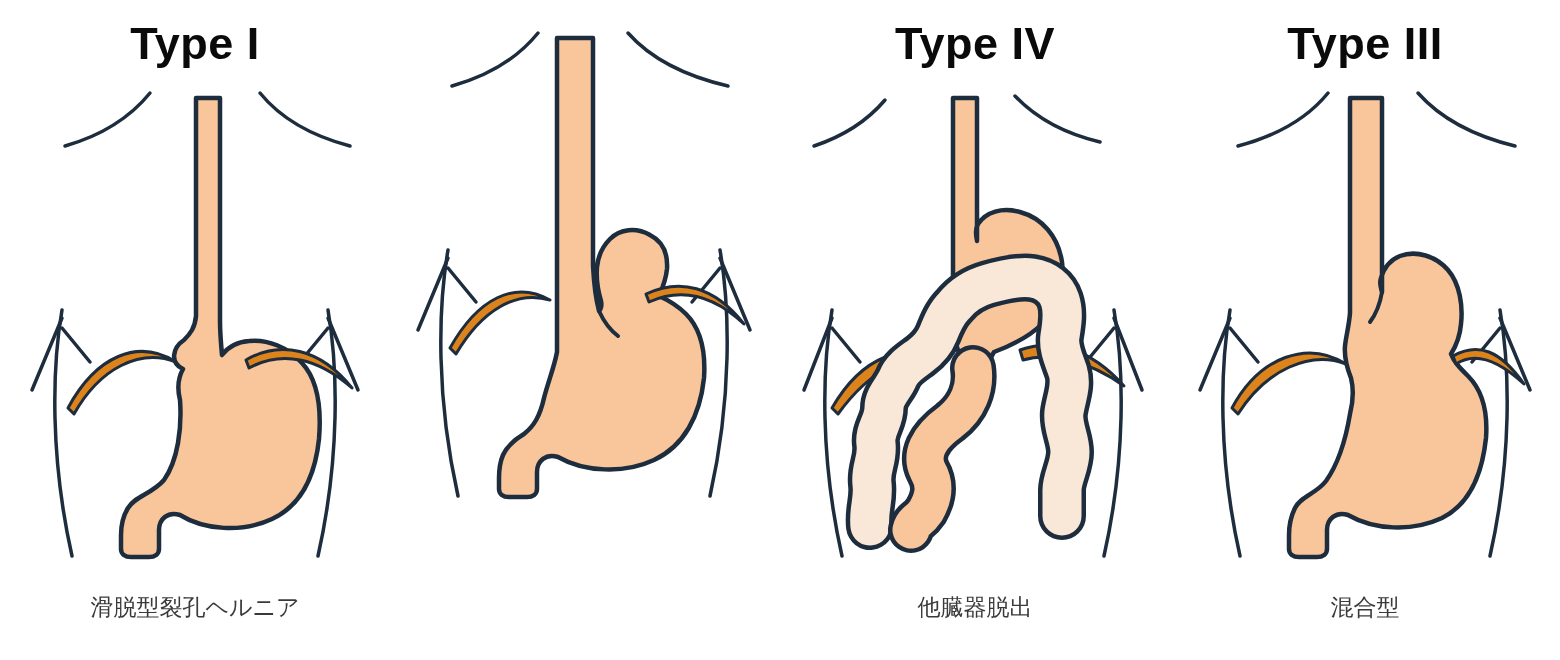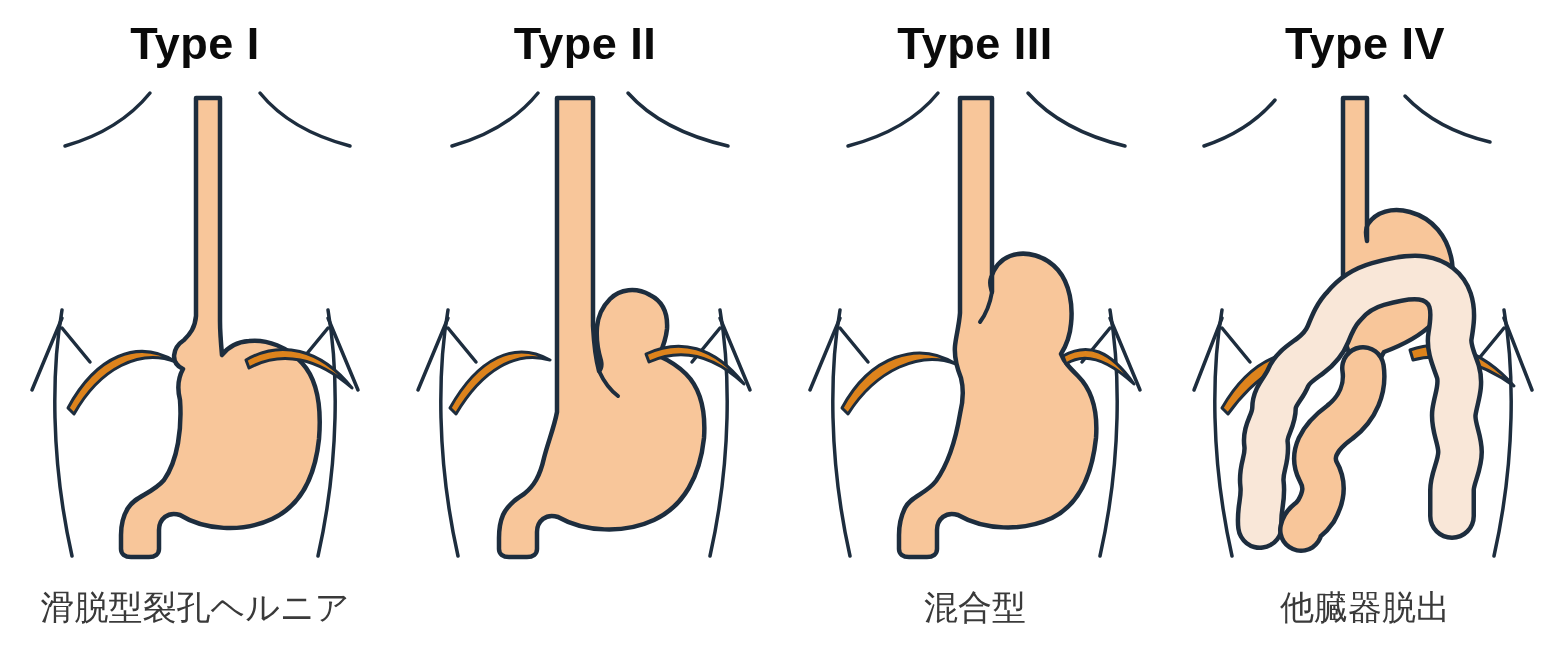--- a/index.html
+++ b/index.html
@@ -12,21 +12,21 @@
     font-family:"Liberation Sans","DejaVu Sans",sans-serif;overflow:hidden;
   }
   .figure{display:flex;width:1560px;height:660px;}
   .panel{width:390px;box-sizing:border-box;padding-top:18px;display:flex;flex-direction:column;align-items:center;}
   .panel h2{
     margin:0 0 8px 0;font-size:45px;line-height:52px;font-weight:bold;
     color:var(--title-text);letter-spacing:.5px;text-align:center;
   }
   .panel svg{display:block;width:390px;height:500px;}
   .panel .jp{
-    margin-top:10px;font-size:34px;line-height:38px;color:var(--label-text);
+    margin-top:10px;font-size:23px;line-height:38px;color:var(--label-text);
     font-family:"DejaVu Sans","Liberation Sans",sans-serif;text-align:center;white-space:nowrap;
   }
   .ol{fill:none;stroke:var(--outline);stroke-width:3.5;stroke-linecap:round;}
   .organ{fill:var(--organ-fill);stroke:var(--outline);stroke-width:4.5;stroke-linejoin:round;}
   .dia{fill:var(--diaphragm-fill);stroke:var(--outline);stroke-width:3;stroke-linejoin:round;}
   .inner{fill:none;stroke:var(--outline);stroke-width:4;stroke-linecap:round;}
   .tube-o{fill:none;stroke:var(--outline);stroke-width:46;stroke-linecap:round;stroke-linejoin:round;}
   .tube-i{fill:none;stroke:var(--organ-fill);stroke-width:37;stroke-linecap:round;stroke-linejoin:round;}
   .bowel-o{fill:none;stroke:var(--outline);stroke-width:48;stroke-linecap:round;stroke-linejoin:round;}
   .bowel-i{fill:none;stroke:var(--bowel-fill);stroke-width:39;stroke-linecap:round;stroke-linejoin:round;}
@@ -68,21 +68,20 @@
         C 237 264, 228 269, 222 277
         C 221 266, 220 254, 220 243
         L 220 20 Z"></path>
       <path class="dia" d="M 68 330 C 96 278, 138 260, 176 284 C 140 270, 100 290, 74 336 Z"></path>
       <path class="dia" d="M 246 282 C 280 262, 320 270, 352 310 C 318 280, 282 272, 249 290 Z"></path>
     </svg>
     <div class="jp">滑脱型裂孔ヘルニア</div>
   </div>
 
   <div class="panel">
-    <h2>Type II</h2>
     <svg viewBox="0 0 390 500">
       <g>
         <path class="ol" d="M 148 15 C 126 42, 98 58, 62 68"></path>
         <path class="ol" d="M 238 15 C 262 42, 295 58, 338 68"></path>
         <path class="ol" d="M 58 232 C 48 290, 46 380, 68 478"></path>
         <path class="ol" d="M 28 312 L 58 240"></path>
         <path class="ol" d="M 58 250 L 86 284"></path>
         <path class="ol" d="M 330 232 C 340 290, 342 380, 320 478"></path>
         <path class="ol" d="M 360 312 L 330 240"></path>
         <path class="ol" d="M 330 250 L 302 284"></path>
@@ -109,20 +108,77 @@
         C 212 288, 211 291, 209 293
         C 206 282, 204 266, 203 248
         L 203 20 Z"></path>
       <path class="inner" d="M 209 293 C 214 304, 220 312, 228 318"></path>
       <path class="dia" d="M 60 330 C 88 280, 125 262, 160 282 C 126 272, 92 292, 66 336 Z"></path>
       <path class="dia" d="M 256 276 C 290 260, 324 268, 354 306 C 322 276, 290 270, 259 284 Z"></path>
     </svg>
   </div>
 
   <div class="panel">
+    <h2>Type IV</h2>
+    <svg viewBox="0 0 390 500">
+      <g>
+        <path class="ol" d="M 105 22 C 88 42, 64 58, 34 68"></path>
+        <path class="ol" d="M 235 18 C 256 40, 286 56, 320 64"></path>
+        <path class="ol" d="M 52 232 C 42 290, 40 380, 62 478"></path>
+        <path class="ol" d="M 24 312 L 52 240"></path>
+        <path class="ol" d="M 52 250 L 80 284"></path>
+        <path class="ol" d="M 334 232 C 344 290, 346 380, 324 478"></path>
+        <path class="ol" d="M 362 312 L 334 240"></path>
+        <path class="ol" d="M 334 250 L 306 284"></path>
+      </g>
+      <path class="organ" d="
+        M 173 20 L 173 235
+        C 172 250, 174 262, 178 272
+        C 181 280, 183 288, 184 296
+        L 206 296
+        C 208 288, 210 280, 214 274
+        C 230 268, 248 260, 262 246
+        C 278 230, 285 208, 282 184
+        C 278 158, 262 140, 240 134
+        C 222 129, 206 134, 198 146
+        C 195 151, 196 157, 197 163
+        L 197 20 Z"></path>
+      <path class="dia" d="M 52 330 C 82 278, 126 262, 162 284 C 128 272, 90 292, 58 336 Z"></path>
+      <path class="dia" d="M 240 272 C 272 260, 310 270, 344 308 C 308 282, 270 274, 243 282 Z"></path>
+      <g>
+        <path class="bowel-o" d="M 90 448
+          c -2 -16 4 -26 2 -42  c -2 -16 6 -24 4 -40  c -2 -14 8 -22 8 -36
+          c 0 -12 10 -20 14 -30  c 4 -10 14 -16 22 -22  c 8 -6 14 -12 18 -22
+          c 4 -10 8 -20 16 -28  c 8 -10 20 -18 34 -22  c 14 -4 30 -8 44 -6
+          c 14 2 24 10 28 22  c 4 12 2 24 0 36  c -2 12 4 24 8 36
+          c 4 14 -2 26 -4 40  c -2 14 6 26 6 40  c 0 14 -8 26 -8 38  c 0 10 0 18 0 26"></path>
+        <path class="bowel-i" d="M 90 448
+          c -2 -16 4 -26 2 -42  c -2 -16 6 -24 4 -40  c -2 -14 8 -22 8 -36
+          c 0 -12 10 -20 14 -30  c 4 -10 14 -16 22 -22  c 8 -6 14 -12 18 -22
+          c 4 -10 8 -20 16 -28  c 8 -10 20 -18 34 -22  c 14 -4 30 -8 44 -6
+          c 14 2 24 10 28 22  c 4 12 2 24 0 36  c -2 12 4 24 8 36
+          c 4 14 -2 26 -4 40  c -2 14 6 26 6 40  c 0 14 -8 26 -8 38  c 0 10 0 18 0 26"></path>
+      </g>
+      <g>
+        <path class="tube-o" d="M 193 290
+          C 196 310, 188 330, 170 344
+          C 148 360, 140 377, 148 393
+          C 156 407, 154 419, 146 433
+          C 138 445, 133 442, 131 452"></path>
+        <path class="tube-i" d="M 193 290
+          C 196 310, 188 330, 170 344
+          C 148 360, 140 377, 148 393
+          C 156 407, 154 419, 146 433
+          C 138 445, 133 442, 131 452"></path>
+      </g>
+    </svg>
+    <div class="jp">他臓器脱出</div>
+  </div>
+
+  <div class="panel">
     <h2>Type III</h2>
     <svg viewBox="0 0 390 500">
       <g>
         <path class="ol" d="M 158 15 C 136 42, 106 58, 68 68"></path>
         <path class="ol" d="M 248 15 C 272 42, 304 58, 345 68"></path>
         <path class="ol" d="M 60 232 C 50 290, 48 380, 70 478"></path>
         <path class="ol" d="M 30 312 L 60 240"></path>
         <path class="ol" d="M 60 250 L 88 284"></path>
         <path class="ol" d="M 330 232 C 340 290, 342 380, 320 478"></path>
         <path class="ol" d="M 360 312 L 330 240"></path>
@@ -150,70 +206,13 @@
         C 220 182, 214 190, 211 200
         C 209 206, 211 210, 212 214
         L 212 20 Z"></path>
       <path class="inner" d="M 212 214 C 210 226, 206 236, 200 244"></path>
       <path class="dia" d="M 62 330 C 90 278, 138 262, 176 286 C 140 272, 96 292, 68 336 Z"></path>
       <path class="dia" d="M 283 278 C 308 264, 330 272, 354 306 C 326 280, 304 274, 286 286 Z"></path>
     </svg>
     <div class="jp">混合型</div>
   </div>
 
-  <div class="panel">
-    <h2>Type IV</h2>
-    <svg viewBox="0 0 390 500">
-      <g>
-        <path class="ol" d="M 105 22 C 88 42, 64 58, 34 68"></path>
-        <path class="ol" d="M 235 18 C 256 40, 286 56, 320 64"></path>
-        <path class="ol" d="M 52 232 C 42 290, 40 380, 62 478"></path>
-        <path class="ol" d="M 24 312 L 52 240"></path>
-        <path class="ol" d="M 52 250 L 80 284"></path>
-        <path class="ol" d="M 334 232 C 344 290, 346 380, 324 478"></path>
-        <path class="ol" d="M 362 312 L 334 240"></path>
-        <path class="ol" d="M 334 250 L 306 284"></path>
-      </g>
-      <path class="organ" d="
-        M 173 20 L 173 235
-        C 172 250, 174 262, 178 272
-        C 181 280, 183 288, 184 296
-        L 206 296
-        C 208 288, 210 280, 214 274
-        C 230 268, 248 260, 262 246
-        C 278 230, 285 208, 282 184
-        C 278 158, 262 140, 240 134
-        C 222 129, 206 134, 198 146
-        C 195 151, 196 157, 197 163
-        L 197 20 Z"></path>
-      <path class="dia" d="M 52 330 C 82 278, 126 262, 162 284 C 128 272, 90 292, 58 336 Z"></path>
-      <path class="dia" d="M 240 272 C 272 260, 310 270, 344 308 C 308 282, 270 274, 243 282 Z"></path>
-      <g>
-        <path class="bowel-o" d="M 90 448
-          c -2 -16 4 -26 2 -42  c -2 -16 6 -24 4 -40  c -2 -14 8 -22 8 -36
-          c 0 -12 10 -20 14 -30  c 4 -10 14 -16 22 -22  c 8 -6 14 -12 18 -22
-          c 4 -10 8 -20 16 -28  c 8 -10 20 -18 34 -22  c 14 -4 30 -8 44 -6
-          c 14 2 24 10 28 22  c 4 12 2 24 0 36  c -2 12 4 24 8 36
-          c 4 14 -2 26 -4 40  c -2 14 6 26 6 40  c 0 14 -8 26 -8 38  c 0 10 0 18 0 26"></path>
-        <path class="bowel-i" d="M 90 448
-          c -2 -16 4 -26 2 -42  c -2 -16 6 -24 4 -40  c -2 -14 8 -22 8 -36
-          c 0 -12 10 -20 14 -30  c 4 -10 14 -16 22 -22  c 8 -6 14 -12 18 -22
-          c 4 -10 8 -20 16 -28  c 8 -10 20 -18 34 -22  c 14 -4 30 -8 44 -6
-          c 14 2 24 10 28 22  c 4 12 2 24 0 36  c -2 12 4 24 8 36
-          c 4 14 -2 26 -4 40  c -2 14 6 26 6 40  c 0 14 -8 26 -8 38  c 0 10 0 18 0 26"></path>
-      </g>
-      <g>
-        <path class="tube-o" d="M 193 290
-          C 196 310, 188 330, 170 344
-          C 148 360, 140 377, 148 393
-          C 156 407, 154 419, 146 433
-          C 138 445, 133 442, 131 452"></path>
-        <path class="tube-i" d="M 193 290
-          C 196 310, 188 330, 170 344
-          C 148 360, 140 377, 148 393
-          C 156 407, 154 419, 146 433
-          C 138 445, 133 442, 131 452"></path>
-      </g>
-    </svg>
-    <div class="jp">他臓器脱出</div>
-  </div>
-
 </div>
 
 </body></html>

